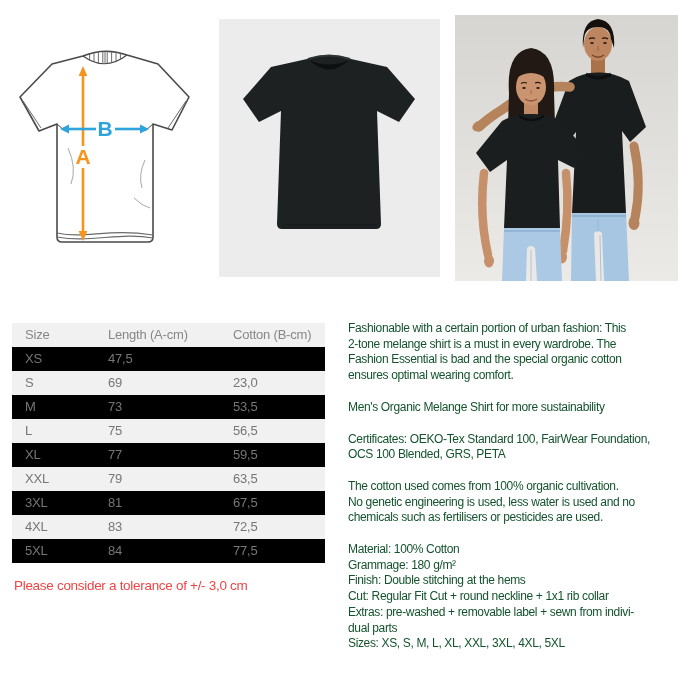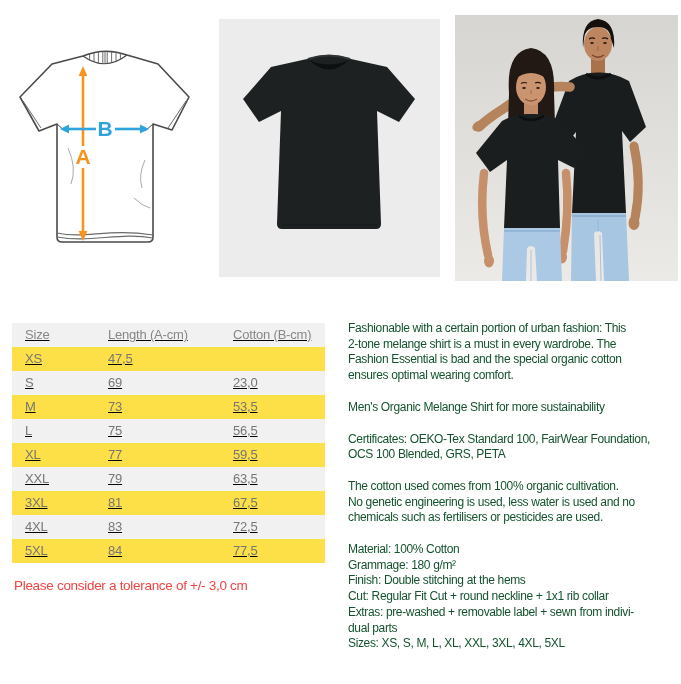--- a/index.html
+++ b/index.html
@@ -7,24 +7,24 @@
         font-family:"Liberation Sans",sans-serif;}
   .abs{position:absolute;}
 
   
   #diagram-panel{left:8px;top:40px;width:200px;height:212px;}
   #flatlay-panel{left:219px;top:19px;width:221px;height:258px;}
   #models-panel{left:455px;top:15px;width:223px;height:266px;}
 
   
   #size-table{left:12px;top:323px;width:313px;font-size:13px;letter-spacing:-0.2px;}
-  .t-row{display:grid;grid-template-columns:96px 125px 1fr;height:24px;line-height:24px;text-decoration:underline;}
+  .t-row{display:grid;grid-template-columns:96px 125px 1fr;height:24px;line-height:24px;}
   .t-row>div:first-child{padding-left:13px;}
   .row-light{background:#f1f1f1;}
-  .row-dark{background:#fde047;}
+  .row-dark{background:#000000;}
   .t-head{color:#878787;}
   .t-cell{color:#767676;}
 
   #tolerance-note{left:14px;top:578px;font-size:13.5px;color:#ef4444;letter-spacing:-0.3px;}
 
   
   #description{left:348px;top:321px;width:330px;color:#14532d;font-size:12px;
                line-height:15.7px;letter-spacing:-0.35px;}
   #description p{margin:0 0 16px 0;white-space:pre-line;}
   #description p:last-child{margin-bottom:12px;}

